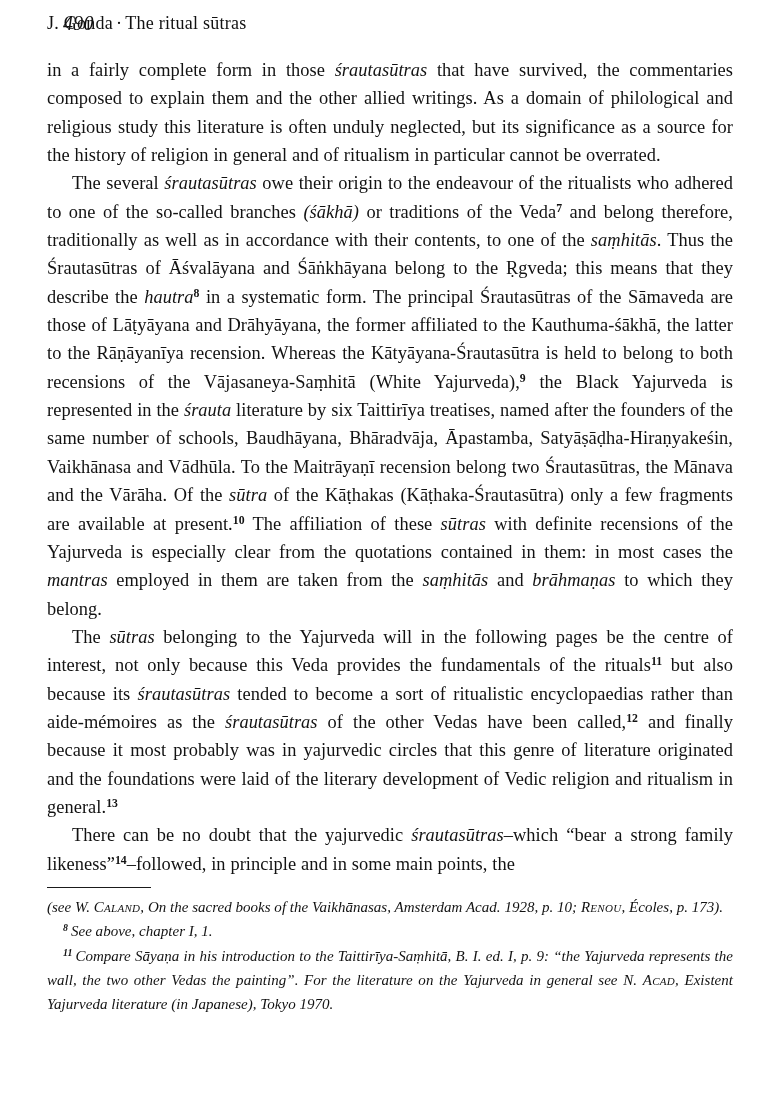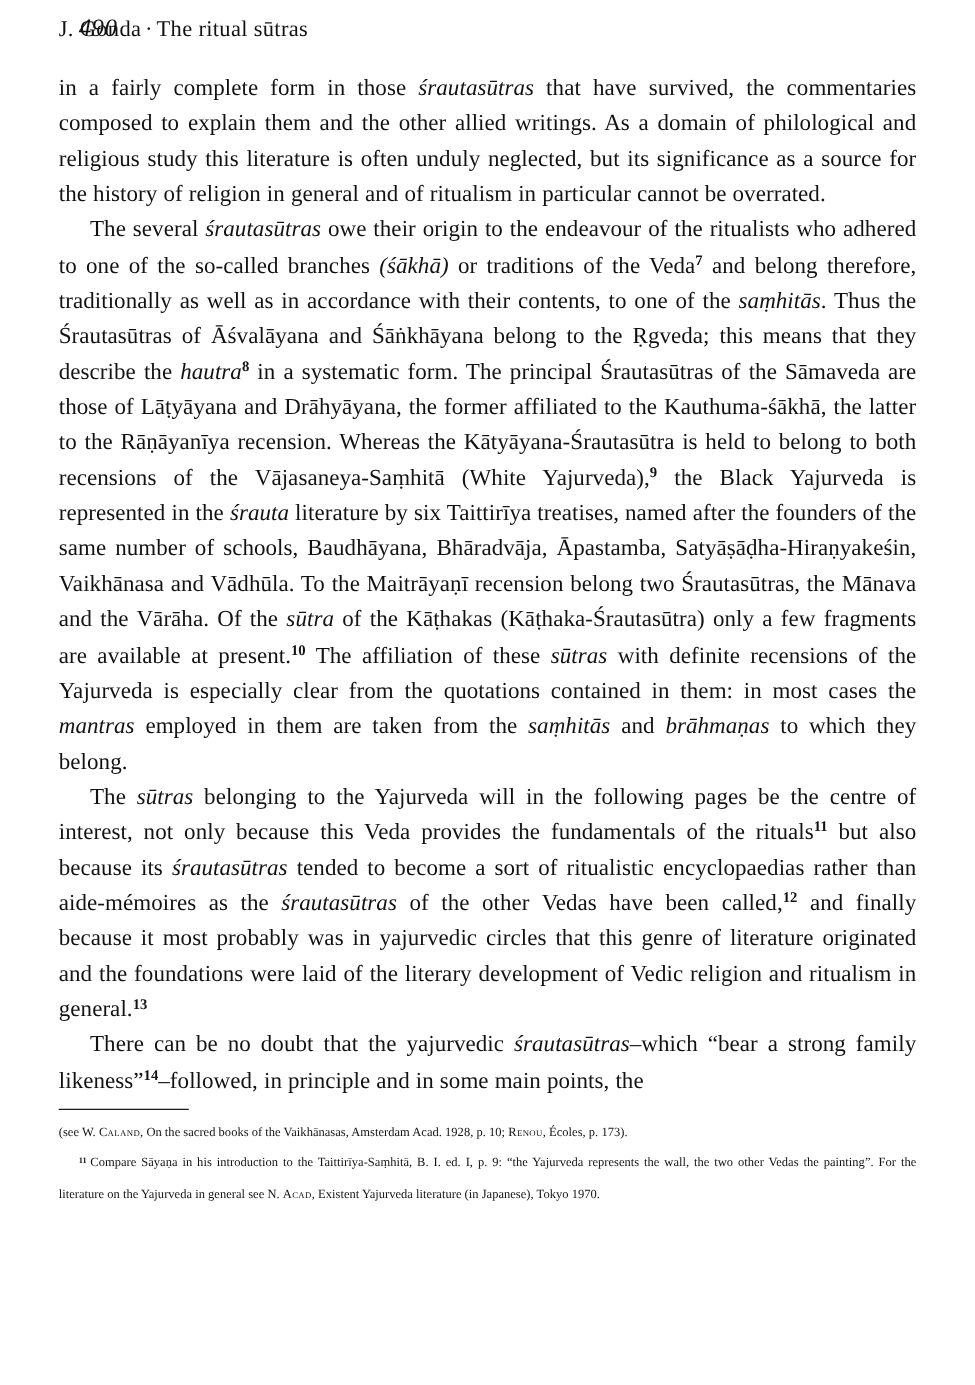--- a/index.html
+++ b/index.html
@@ -88,23 +88,24 @@
     height: 0;
     border-top: 1.6px solid #1a1a1a;
   }
   .footnotes {
     margin: 7px 47px 0 47px;
     width: 686px;
   }
   p.fnote {
     margin: 0;
     text-align: justify;
-    font-size: 10px;
+    font-size: 15px;
     line-height: 24.3px;
     letter-spacing: 0.02px;
+    font-style: italic;
   }
   p.fnote.hang {
     text-indent: 16px;
   }
   p.fnote.nohang {
     text-indent: 0;
   }
   .fn-num {
     font-size: 0.66em;
     vertical-align: 0.5em;
@@ -133,16 +134,17 @@
       <p class="para flush"><span>in a fairly complete form in those </span><i>śrautasūtras</i><span> that have survived, the commentaries composed to explain them and the other allied writings. As a domain of philological and religious study this literature is often unduly neglected, but its significance as a source for the history of religion in general and of ritualism in particular cannot be overrated.</span></p>
       <p class="para indent"><span>The several </span><i>śrautasūtras</i><span> owe their origin to the endeavour of the ritualists who adhered to one of the so-called branches </span><i>(śākhā)</i><span> or traditions of the Veda</span><sup class="fn">7</sup><span> and belong therefore, traditionally as well as in accordance with their contents, to one of the </span><i>saṃhitās</i><span>. Thus the Śrautasūtras of Āśvalāyana and Śāṅkhāyana belong to the Ṛgveda; this means that they describe the </span><i>hautra</i><sup class="fn">8</sup><span> in a systematic form. The principal Śrautasūtras of the Sāmaveda are those of Lāṭyāyana and Drāhyāyana, the former affiliated to the Kauthuma-śākhā, the latter to the Rāṇāyanīya recension. Whereas the Kātyāyana-Śrautasūtra is held to belong to both recensions of the Vājasaneya-Saṃhitā (White Yajurveda),</span><sup class="fn">9</sup><span> the Black Yajurveda is represented in the </span><i>śrauta</i><span> literature by six Taittirīya treatises, named after the founders of the same number of schools, Baudhāyana, Bhāradvāja, Āpastamba, Satyāṣāḍha-Hiraṇyakeśin, Vaikhānasa and Vādhūla. To the Maitrāyaṇī recension belong two Śrautasūtras, the Mānava and the Vārāha. Of the </span><i>sūtra</i><span> of the Kāṭhakas (Kāṭhaka-Śrautasūtra) only a few fragments are available at present.</span><sup class="fn">10</sup><span> The affiliation of these </span><i>sūtras</i><span> with definite recensions of the Yajurveda is especially clear from the quotations contained in them: in most cases the </span><i>mantras</i><span> employed in them are taken from the </span><i>saṃhitās</i><span> and </span><i>brāhmaṇas</i><span> to which they belong.</span></p>
       <p class="para indent"><span>The </span><i>sūtras</i><span> belonging to the Yajurveda will in the following pages be the centre of interest, not only because this Veda provides the fundamentals of the rituals</span><sup class="fn">11</sup><span> but also because its </span><i>śrautasūtras</i><span> tended to become a sort of ritualistic encyclopaedias rather than aide-mémoires as the </span><i>śrautasūtras</i><span> of the other Vedas have been called,</span><sup class="fn">12</sup><span> and finally because it most probably was in yajurvedic circles that this genre of literature originated and the foundations were laid of the literary development of Vedic religion and ritualism in general.</span><sup class="fn">13</sup></p>
       <p class="para indent"><span>There can be no doubt that the yajurvedic </span><i>śrautasūtras</i><span>–which “bear a strong family likeness”</span><sup class="fn">14</sup><span>–followed, in principle and in some main points, the</span></p>
     </div>
 
   <div class="fn-rule"></div>
 
   <div class="footnotes" id="footnotes">
       <p class="fnote nohang"><span>(see W. </span><span class="sc">Caland</span><span>, On the sacred books of the Vaikhānasas, Amsterdam Acad. 1928, p. 10; </span><span class="sc">Renou</span><span>, Écoles, p. 173).</span></p>
+      <p class="fnote hang"><span class="fn-num">8</span><span>See above, chapter I, 1.</span></p>
       <p class="fnote hang"><span class="fn-num">11</span><span>Compare Sāyaṇa in his introduction to the Taittirīya-Saṃhitā, B. I. ed. I, p. 9: “the Yajurveda represents the wall, the two other Vedas the painting”. For the literature on the Yajurveda in general see N. </span><span class="sc">Acad</span><span>, Existent Yajurveda literature (in Japanese), Tokyo 1970.</span></p>
     </div>
 
 </div>
 
 </body></html>

